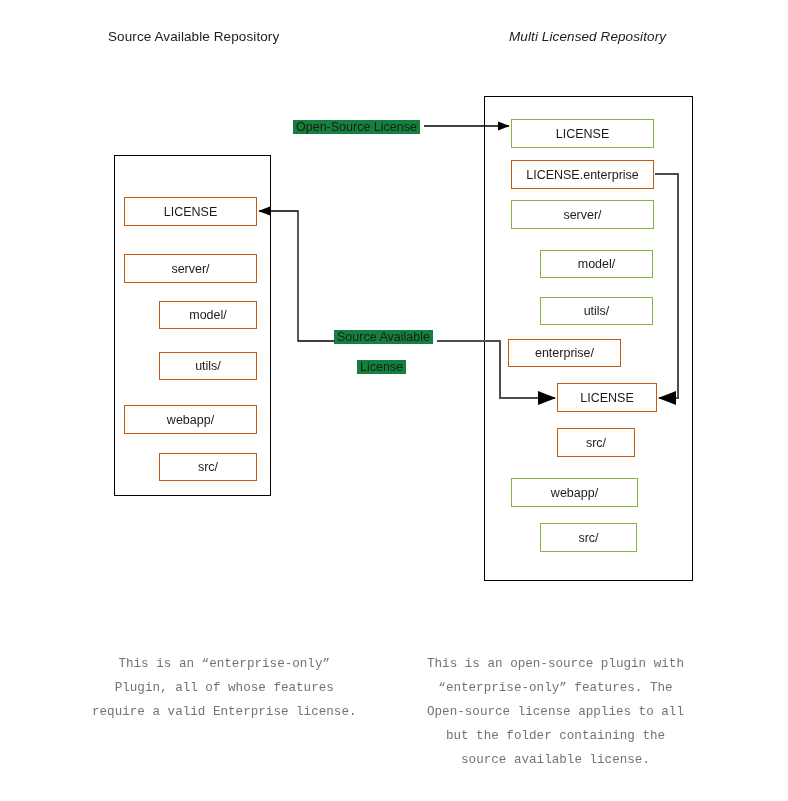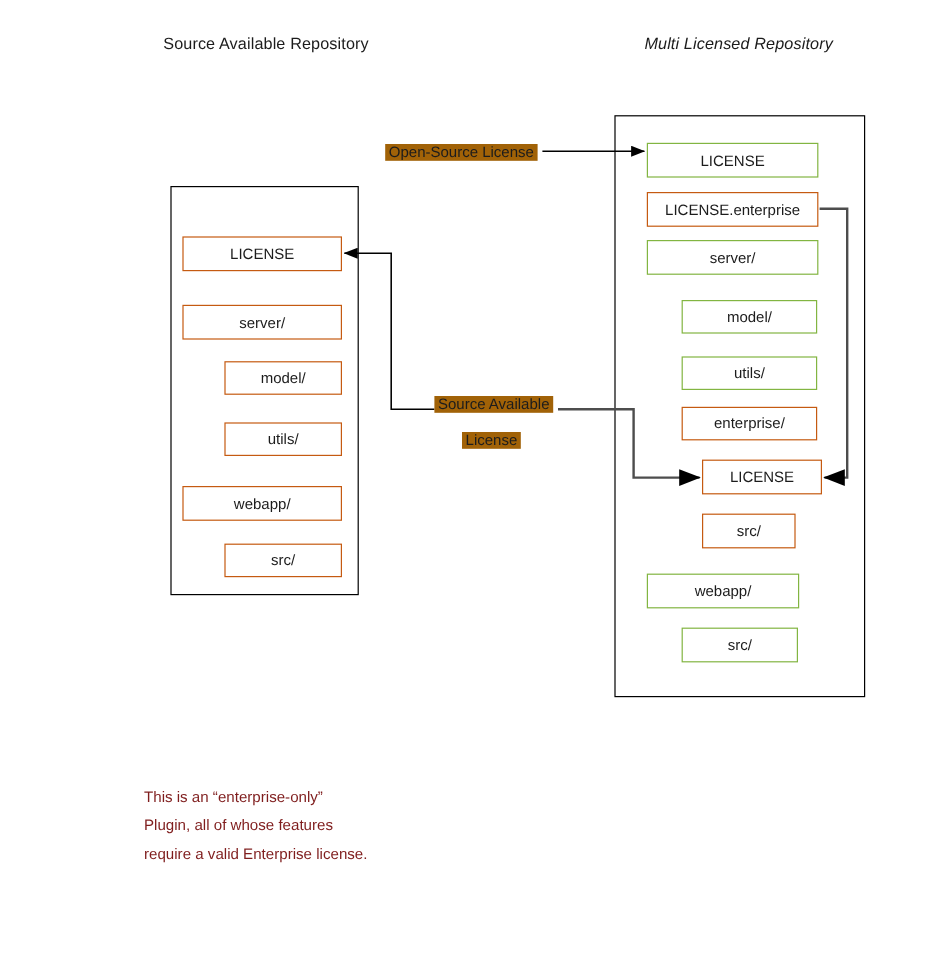--- a/index.html
+++ b/index.html
@@ -13,21 +13,20 @@
     position: relative;
     font-family: "Liberation Sans", sans-serif;
     color: #1a1a1a;
     overflow: hidden;
   }
   #canvas {
     position: absolute;
     left: 0; top: 0;
     width: 692px;
     height: 801px;
-    margin-left: 28px;
   }
   .svg-layer {
     position: absolute;
     left: 0; top: 0;
     width: 788px;
     height: 801px;
     pointer-events: none;
   }
   .repo-title {
     position: absolute;
@@ -55,30 +54,31 @@
     white-space: nowrap;
   }
   .node.green {
     border-color: #82b541;
   }
   .edge-label {
     position: absolute;
     font-size: 12.5px;
     color: #1c1c1c;
     white-space: nowrap;
-    background: #a16207;
+    background: #15803d;
     padding: 0 3px;
   }
   .caption {
     position: absolute;
-    font-family: Liberation Sans, sans-serif;
+    font-family: Liberation Mono, monospace;
     font-size: 12.6px;
     line-height: 24px;
-    color: #7f1d1d;
+    color: #737373;
     white-space: pre;
+    text-align: center;
   }
 </style>
 </head>
 <body>
 
 <div id="canvas">
 
   <div class="repo-title" id="title-left" style="left:108px; top:29px;">Source Available Repository</div>
   <div class="repo-title" id="title-right" style="left:509px; top:29px;font-style:italic;">Multi Licensed Repository</div>
 
@@ -114,21 +114,21 @@
       </div>
       <div class="node green" style="left: 511px; top: 200px; width: 143px; height: 29px;">
         <span>server/</span>
       </div>
       <div class="node green" style="left: 540px; top: 250px; width: 113px; height: 28px;">
         <span>model/</span>
       </div>
       <div class="node green" style="left: 540px; top: 297px; width: 113px; height: 28px;">
         <span>utils/</span>
       </div>
-      <div class="node" style="left: 540px; top: 339px; width: 113px; height: 28px;">
+      <div class="node" style="left: 508px; top: 339px; width: 113px; height: 28px;">
         <span>enterprise/</span>
       </div>
       <div class="node" style="left: 557px; top: 383px; width: 100px; height: 29px;">
         <span>LICENSE</span>
       </div>
       <div class="node" style="left: 557px; top: 428px; width: 78px; height: 29px;">
         <span>src/</span>
       </div>
       <div class="node green" style="left: 511px; top: 478px; width: 127px; height: 29px;">
         <span>webapp/</span>
@@ -163,14 +163,19 @@
     <polyline points="655,174 678,174 678,398 659,398" fill="none" stroke="#4d4d4d" stroke-width="2" marker-end="url(#arrowBlack4)"></polyline>
   </svg>
 
   <div class="edge-label" id="label-open-source" style="left: 293px; top: 120px;">Open-Source License</div>
   <div class="edge-label" id="label-source-avail-1" style="left: 334px; top: 330px;">Source Available</div>
   <div class="edge-label" id="label-source-avail-2" style="left: 357px; top: 360px;">License</div>
 
   <div class="caption" style="left:92px; top:652px;">This is an “enterprise-only”
 Plugin, all of whose features
 require a valid Enterprise license.</div>
+  <div class="caption" style="left:427px; top:652px;">This is an open-source plugin with
+“enterprise-only” features. The
+Open-source license applies to all
+but the folder containing the
+source available license.</div>
 
 </div>
 
 </body></html>

